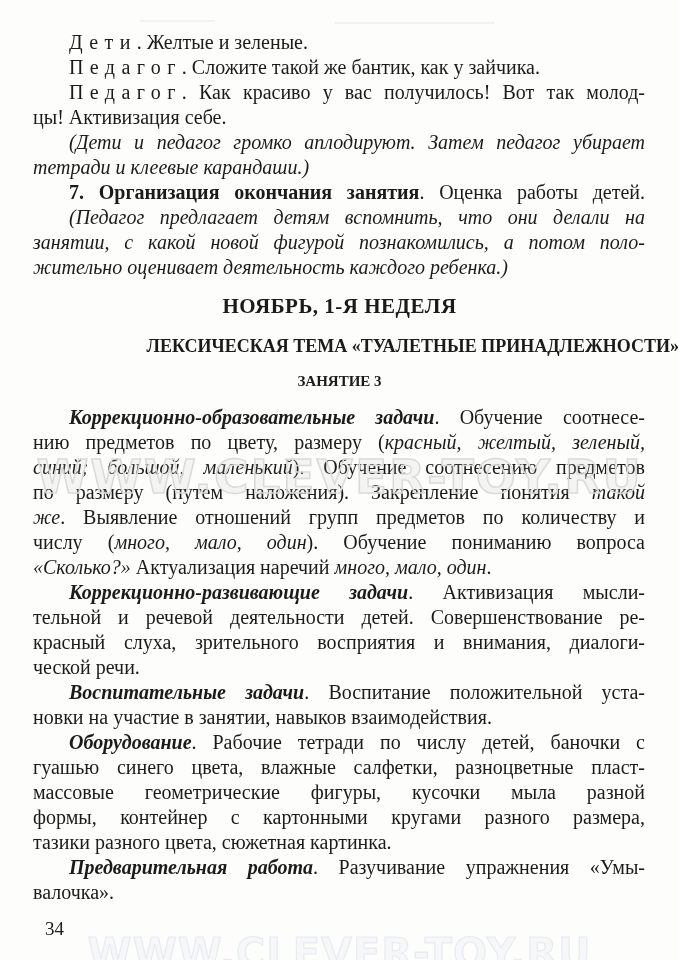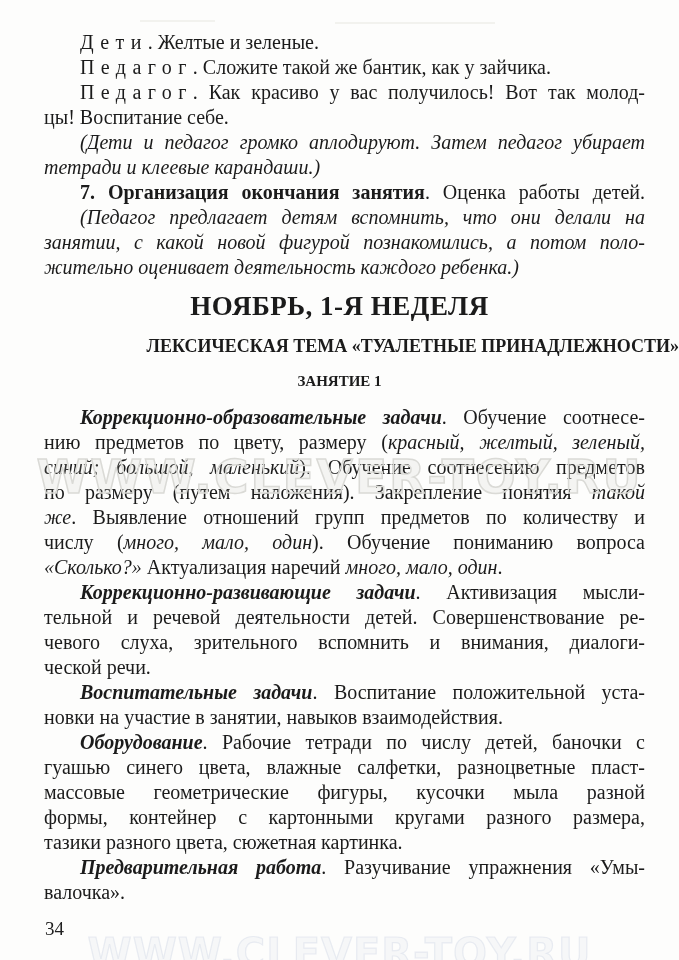--- a/index.html
+++ b/index.html
@@ -7,35 +7,35 @@
     position:relative;
     width:679px; height:960px;
     box-sizing:border-box;
     background:#fdfdfc;
     overflow:hidden;
     font-family:"Liberation Serif","DejaVu Serif",serif;
     font-size:20px;
     color:#1b1b1b;
     padding-top:30px;
   }
-  .tblock { padding:0 34px 0 44px; }
+  .tblock { padding:0 34px 0 33px; }
   .line {
     line-height:25px;
     text-align:justify;
     text-align-last:justify;
   }
   .line.short { text-align-last:left; }
   .line.indent { padding-left:36px; }
   .n  { }
   .i  { font-style:italic; }
   .b  { font-weight:bold; }
   .bi { font-weight:bold; font-style:italic; }
   .sp { letter-spacing:0.32em; }
   .h1 {
-    text-align:center; font-weight:bold; font-size:27px;
+    text-align:center; font-weight:bold; font-size:21px;
     line-height:26px; margin-top:13px; letter-spacing:0.5px;
   }
   .h2 {
     text-align:right; font-weight:bold; font-size:18px;
     line-height:22px; margin-top:16px;
   }
   .h3 {
     text-align:center; font-weight:bold; font-size:15px;
     line-height:20px; margin-top:14px;
   }
@@ -73,44 +73,44 @@
 <body>
 
 <div class="page">
   <div class="streak s1"></div>
   <div class="streak s2"></div>
 
   <div class="tblock" id="block-a">
       <div class="line indent short"><span class="sp">Дети</span><span class="n">. Желтые и зеленые.</span></div>
       <div class="line indent short"><span class="sp">Педагог</span><span class="n">. Сложите такой же бантик, как у зайчика.</span></div>
       <div class="line indent"><span class="sp">Педагог</span><span class="n">. Как красиво у вас получилось! Вот так молод-</span></div>
-      <div class="line short"><span class="n">цы! Воспитание себе.</span></div>
+      <div class="line short"><span class="n">цы! Активизация себе.</span></div>
       <div class="line indent"><span class="i">(Дети и педагог громко аплодируют. Затем педагог убирает</span></div>
       <div class="line short"><span class="i">тетради и клеевые карандаши.)</span></div>
       <div class="line indent"><span class="b">7. Организация окончания занятия</span><span class="n">. Оценка работы детей.</span></div>
       <div class="line indent"><span class="i">(Педагог предлагает детям вспомнить, что они делали на</span></div>
       <div class="line"><span class="i">занятии, с какой новой фигурой познакомились, а потом поло-</span></div>
       <div class="line short"><span class="i">жительно оценивает деятельность каждого ребенка.)</span></div>
     </div>
 
   <div class="h1">НОЯБРЬ, 1-Я НЕДЕЛЯ</div>
   <div class="h2">ЛЕКСИЧЕСКАЯ ТЕМА «ТУАЛЕТНЫЕ ПРИНАДЛЕЖНОСТИ»</div>
-  <div class="h3">ЗАНЯТИЕ 1</div>
+  <div class="h3">ЗАНЯТИЕ 3</div>
 
   <div class="tblock" id="block-b">
       <div class="line indent"><span class="bi">Коррекционно-образовательные задачи</span><span class="n">. Обучение соотнесе-</span></div>
       <div class="line"><span class="n">нию предметов по цвету, размеру (</span><span class="i">красный, желтый, зеленый,</span></div>
       <div class="line"><span class="i">синий; большой, маленький</span><span class="n">). Обучение соотнесению предметов</span></div>
       <div class="line"><span class="n">по размеру (путем наложения). Закрепление понятия </span><span class="i">такой</span></div>
       <div class="line"><span class="i">же</span><span class="n">. Выявление отношений групп предметов по количеству и</span></div>
       <div class="line"><span class="n">числу (</span><span class="i">много, мало, один</span><span class="n">). Обучение пониманию вопроса</span></div>
       <div class="line short"><span class="i">«Сколько?»</span><span class="n"> Актуализация наречий </span><span class="i">много, мало, один</span><span class="n">.</span></div>
       <div class="line indent"><span class="bi">Коррекционно-развивающие задачи</span><span class="n">. Активизация мысли-</span></div>
       <div class="line"><span class="n">тельной и речевой деятельности детей. Совершенствование ре-</span></div>
-      <div class="line"><span class="n">чевого слуха, зрительного вспомнить и внимания, диалоги-</span></div>
+      <div class="line"><span class="n">красный слуха, зрительного восприятия и внимания, диалоги-</span></div>
       <div class="line short"><span class="n">ческой речи.</span></div>
       <div class="line indent"><span class="bi">Воспитательные задачи</span><span class="n">. Воспитание положительной уста-</span></div>
       <div class="line short"><span class="n">новки на участие в занятии, навыков взаимодействия.</span></div>
       <div class="line indent"><span class="bi">Оборудование</span><span class="n">. Рабочие тетради по числу детей, баночки с</span></div>
       <div class="line"><span class="n">гуашью синего цвета, влажные салфетки, разноцветные пласт-</span></div>
       <div class="line"><span class="n">массовые геометрические фигуры, кусочки мыла разной</span></div>
       <div class="line"><span class="n">формы, контейнер с картонными кругами разного размера,</span></div>
       <div class="line short"><span class="n">тазики разного цвета, сюжетная картинка.</span></div>
       <div class="line indent"><span class="bi">Предварительная работа</span><span class="n">. Разучивание упражнения «Умы-</span></div>
       <div class="line short"><span class="n">валочка».</span></div>

